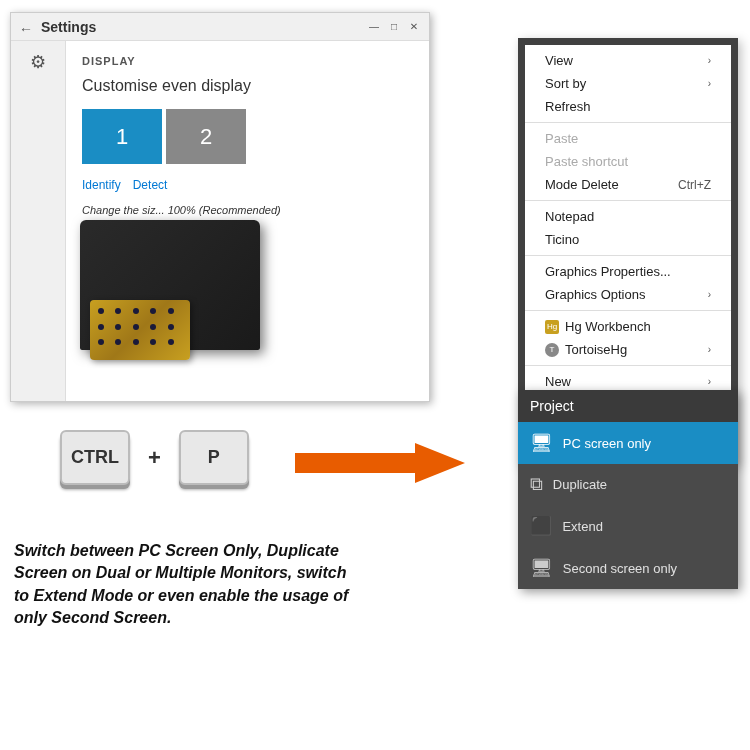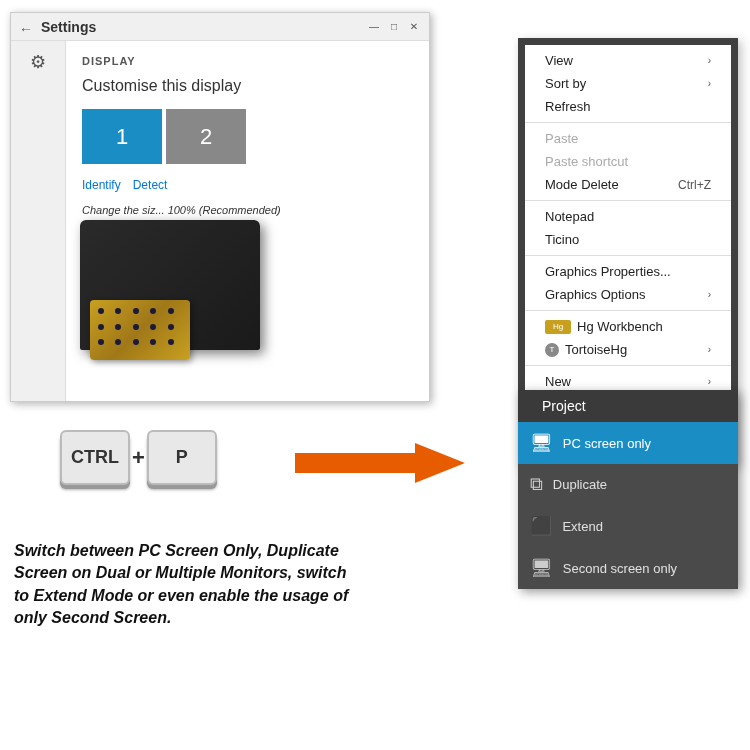--- a/index.html
+++ b/index.html
@@ -231,21 +231,21 @@
       height: 6px;
     }
 
     
     .keyboard-area {
       position: absolute;
       top: 430px;
       left: 60px;
       display: flex;
       align-items: center;
-      gap: 2px;
+      gap: 18px;
     }
     .key {
       background: #e8e8e8;
       border: 2px solid #bbb;
       border-radius: 6px;
       box-shadow: 0 4px 0 #999, 0 5px 3px rgba(0,0,0,0.3);
       font-size: 18px;
       font-weight: 700;
       color: #333;
       width: 70px;
@@ -280,21 +280,21 @@
       top: 390px;
       right: 12px;
       width: 220px;
       background: #4a4a4a;
       box-shadow: 3px 3px 10px rgba(0,0,0,0.4);
       z-index: 10;
     }
     .project-header {
       background: #3a3a3a;
       color: #fff;
-      padding: 8px 24px;
+      padding: 8px 12px;
       font-size: 14px;
       font-weight: 500;
     }
     .project-item {
       display: flex;
       align-items: center;
       padding: 10px 12px;
       color: #e0e0e0;
       font-size: 13px;
       gap: 10px;
@@ -328,21 +328,21 @@
       <span class="title-btn">□</span>
       <span class="title-btn">✕</span>
     </div>
   </div>
   <div class="settings-body">
     <div class="settings-sidebar">
       <span class="gear-icon-settings">⚙</span>
     </div>
     <div class="settings-main">
       <div class="display-title">DISPLAY</div>
-      <div class="customise-title">Customise this display</div>
+      <div class="customise-title">Customise even display</div>
       <div class="monitor-area">
         <div class="monitor-box">
           <span>1</span>
         </div>
         <div class="monitor-box monitor-box-2">
           <span>2</span>
         </div>
       </div>
       <div class="monitor-links">
         <span class="monitor-link">Identify</span>
@@ -405,21 +405,21 @@
   <div class="ctx-item">
     <span>Graphics Properties...</span>
   </div>
   <div class="ctx-item">
     <span>Graphics Options</span>
       <span class="ctx-arrow">›</span>
   </div>
   <hr class="ctx-separator">
   <div class="ctx-item">
     <span style="display:inline-flex;align-items:center;gap:6px;">
-      <span style="background:#c8a020;width:26px;height:14px;border-radius:2px;font-size:8px;display:flex;align-items:center;justify-content:center;color:#fff;">Hg</span>
+      <span style="background:#c8a020;width:14px;height:14px;border-radius:2px;font-size:8px;display:flex;align-items:center;justify-content:center;color:#fff;">Hg</span>
       Hg Workbench
     </span>
   </div>
   <div class="ctx-item">
     <span style="display:inline-flex;align-items:center;gap:6px;">
       <span style="background:#888;width:14px;height:14px;border-radius:50%;font-size:8px;display:flex;align-items:center;justify-content:center;color:#fff;">T</span>
       TortoiseHg
     </span>
     <span class="ctx-arrow">›</span>
   </div>

